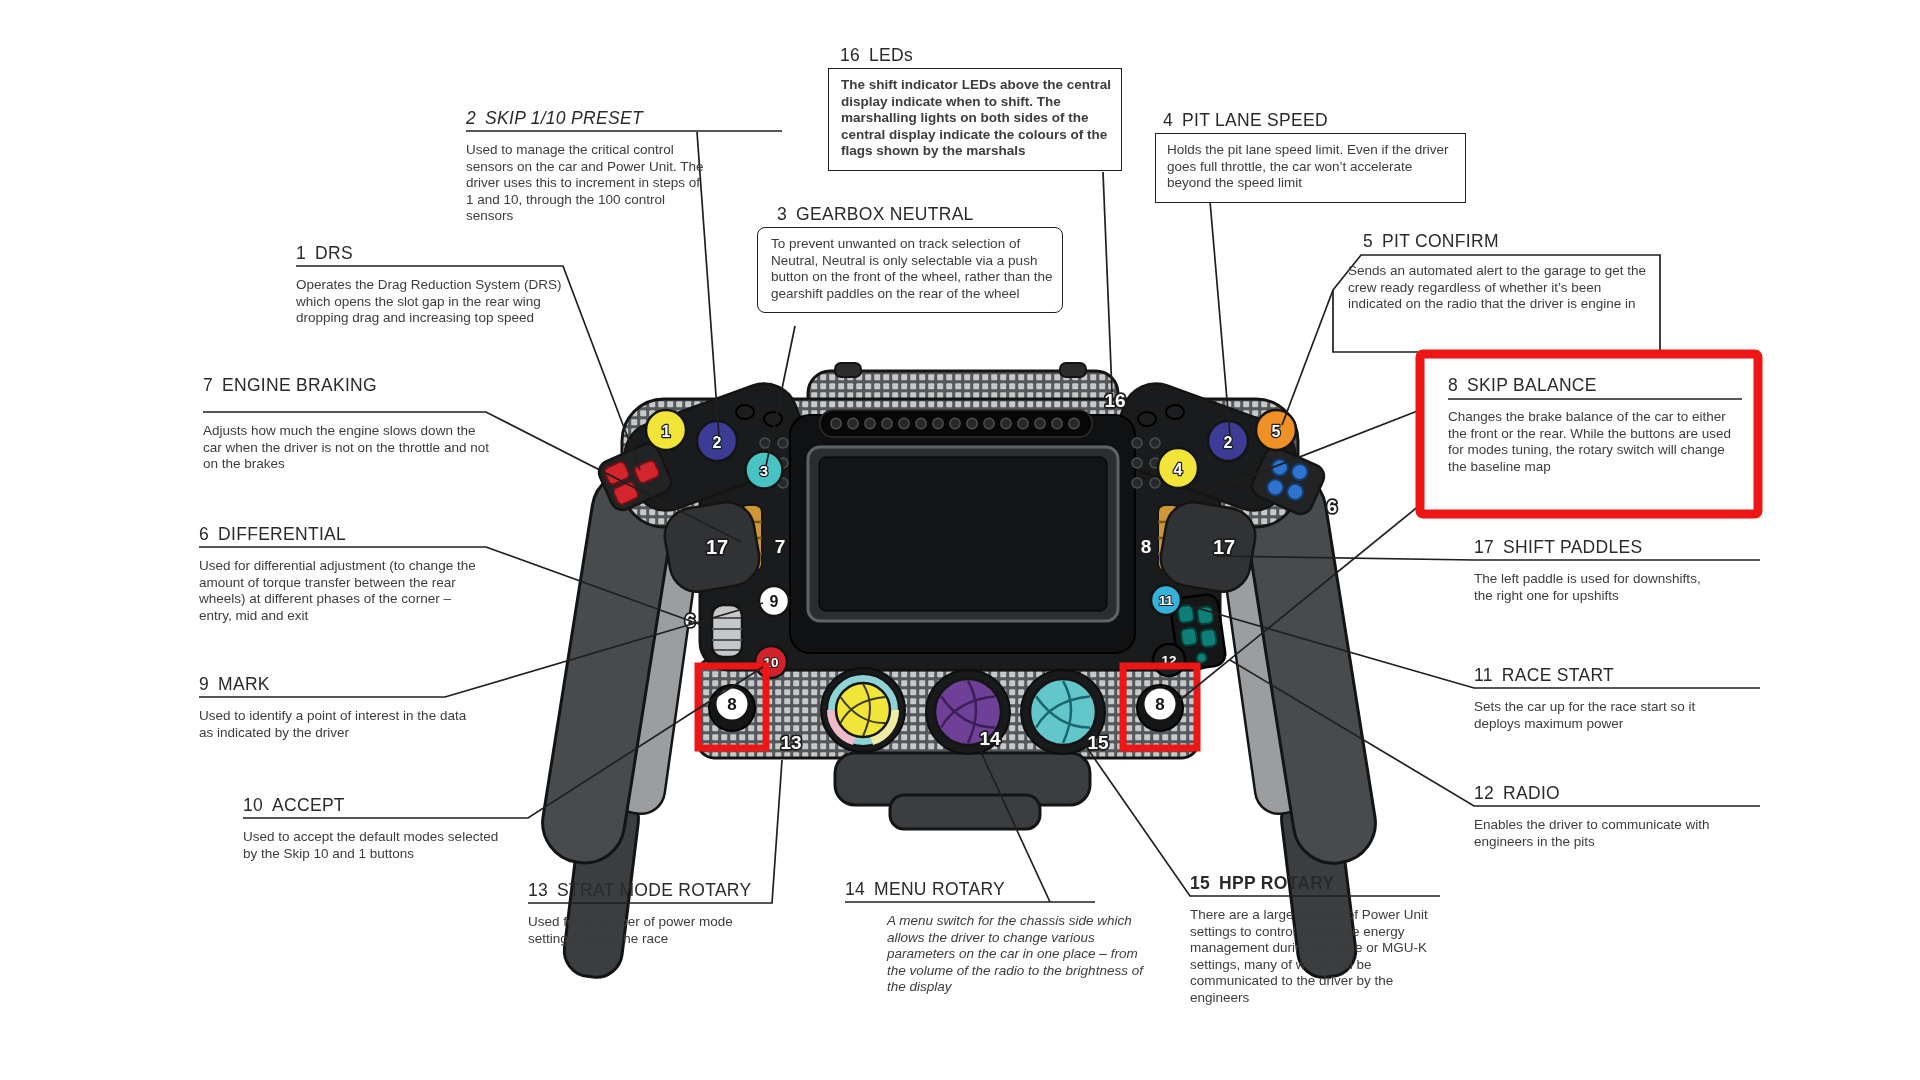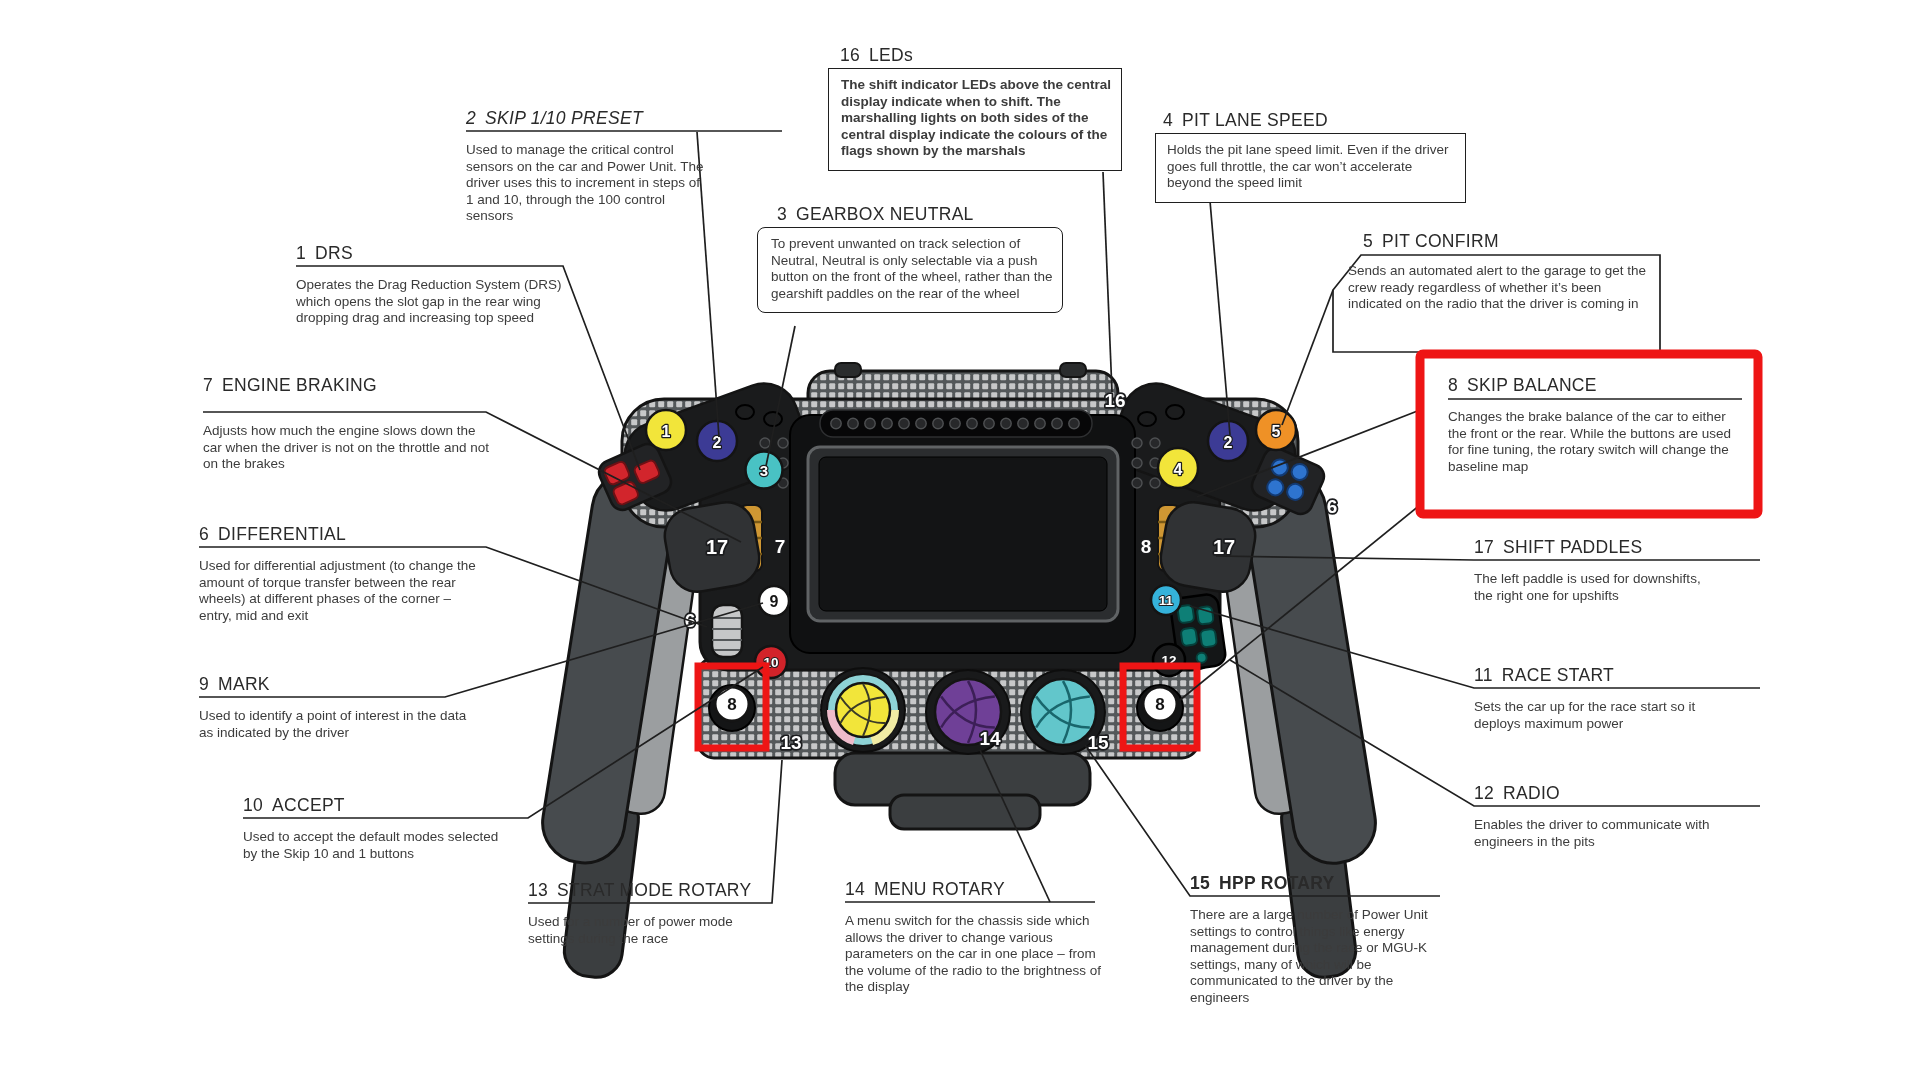--- a/index.html
+++ b/index.html
@@ -305,36 +305,36 @@
   <div class="lg-h" style="left:1163px;top:110px;">
     <span class="num">4</span><span>PIT LANE SPEED</span>
   </div>
   <div class="lg-box" id="box4" style="left:1155px;top:133px;width:290px;">
     <div>Holds the pit lane speed limit. Even if the driver goes full throttle, the car won’t accelerate beyond the speed limit</div>
   </div>
 
   <div class="lg-h" style="left:1363px;top:231px;">
     <span class="num">5</span><span>PIT CONFIRM</span>
   </div>
-  <div class="lg-b" style="left:1348px;top:263px;width:300px;">Sends an automated alert to the garage to get the crew ready regardless of whether it’s been indicated on the radio that the driver is coming in</div>
+  <div class="lg-b" style="left:1348px;top:263px;width:300px;">Sends an automated alert to the garage to get the crew ready regardless of whether it’s been indicated on the radio that the driver is engine in</div>
 
   <div class="lg-h" style="left:199px;top:524px;">
     <span class="num">6</span><span>DIFFERENTIAL</span>
   </div>
   <div class="lg-b" style="left:199px;top:558px;width:282px;">Used for differential adjustment (to change the amount of torque transfer between the rear wheels) at different phases of the corner – entry, mid and exit</div>
 
   <div class="lg-h" style="left:203px;top:375px;">
     <span class="num">7</span><span>ENGINE BRAKING</span>
   </div>
   <div class="lg-b" style="left:203px;top:423px;width:288px;">Adjusts how much the engine slows down the car when the driver is not on the throttle and not on the brakes</div>
 
   <div class="lg-h" style="left:1448px;top:375px;">
     <span class="num">8</span><span>SKIP BALANCE</span>
   </div>
-  <div class="lg-b" style="left:1448px;top:409px;width:298px;">Changes the brake balance of the car to either the front or the rear. While the buttons are used for fine tuning, the rotary switch will change the baseline map</div>
+  <div class="lg-b" style="left:1448px;top:409px;width:298px;">Changes the brake balance of the car to either the front or the rear. While the buttons are used for modes tuning, the rotary switch will change the baseline map</div>
 
   <div class="lg-h" style="left:199px;top:674px;">
     <span class="num">9</span><span>MARK</span>
   </div>
   <div class="lg-b" style="left:199px;top:708px;width:270px;">Used to identify a point of interest in the data as indicated by the driver</div>
 
   <div class="lg-h" style="left:243px;top:795px;">
     <span class="num">10</span><span>ACCEPT</span>
   </div>
   <div class="lg-b" style="left:243px;top:829px;width:272px;">Used to accept the default modes selected by the Skip 10 and 1 buttons</div>
@@ -350,21 +350,21 @@
   <div class="lg-b" style="left:1474px;top:817px;width:245px;">Enables the driver to communicate with engineers in the pits</div>
 
   <div class="lg-h" style="left:528px;top:880px;">
     <span class="num">13</span><span>STRAT MODE ROTARY</span>
   </div>
   <div class="lg-b" style="left:528px;top:914px;width:250px;">Used for a number of power mode settings during the race</div>
 
   <div class="lg-h" style="left:845px;top:879px;">
     <span class="num">14</span><span>MENU ROTARY</span>
   </div>
-  <div class="lg-b" style="left:845px;top:913px;width:268px;">A menu switch for the chassis side which allows the driver to change various parameters on the car in one place – from the volume of the radio to the brightness of the display</div>
+  <div class="lg-b" style="left:887px;top:913px;width:268px;font-style:italic;">A menu switch for the chassis side which allows the driver to change various parameters on the car in one place – from the volume of the radio to the brightness of the display</div>
 
   <div class="lg-h" style="left:1190px;top:873px;font-weight:bold;">
     <span class="num">15</span><span>HPP ROTARY</span>
   </div>
   <div class="lg-b" style="left:1190px;top:907px;width:255px;">There are a large number of Power Unit settings to control things like energy management during the race or MGU-K settings, many of which will be communicated to the driver by the engineers</div>
 
   <div class="lg-h" style="left:840px;top:45px;">
     <span class="num">16</span><span>LEDs</span>
   </div>
   <div class="lg-box" id="box16" style="left:828px;top:68px;width:272px;font-weight:bold;">

